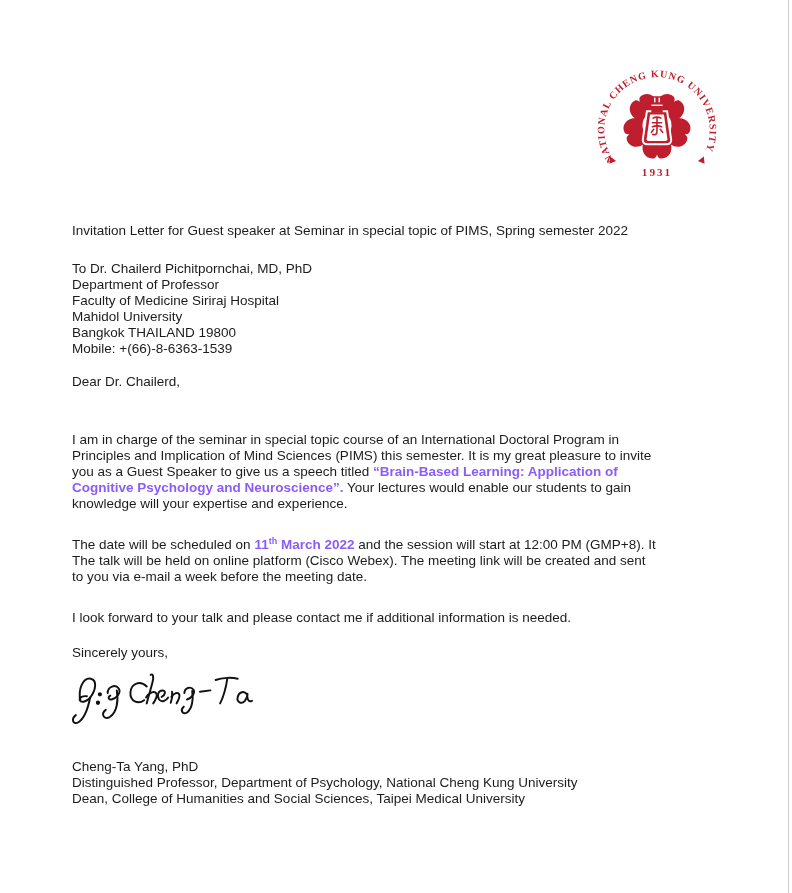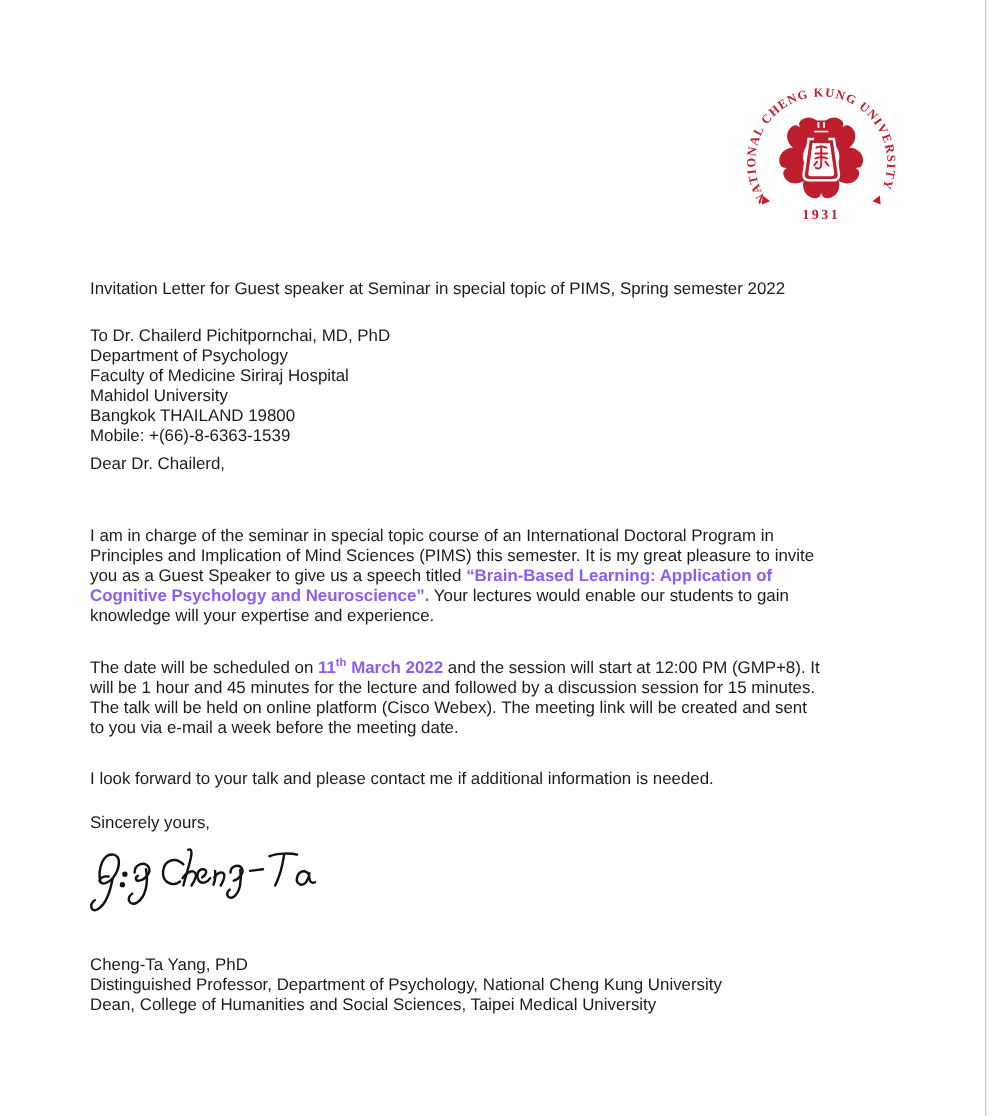--- a/index.html
+++ b/index.html
@@ -9,21 +9,21 @@
     -webkit-font-smoothing:antialiased;
   }
   .page{position:absolute;inset:0;background:#ffffff;}
   .page-edge{position:absolute;right:3px;top:0;height:100%;width:1px;background:#cccccc;}
 
   .logo{position:absolute;left:591px;top:62px;width:132px;height:136px;}
 
   .content{position:absolute;left:72px;top:223px;width:690px;font-size:13.5px;line-height:16px;}
   .content .line{white-space:nowrap;}
   .title{margin-bottom:22px;white-space:nowrap;}
-  .recipient{margin-bottom:6px;}
+  .recipient{margin-bottom:17px;}
   .salutation{margin-bottom:42px;white-space:nowrap;}
   .paras .para{margin-bottom:25px;}
   .paras .para:last-child{margin-bottom:19px;}
   .closing{margin-bottom:6px;white-space:nowrap;}
   b{font-weight:bold;color:#8b5cf6;}
   sup{font-size:9px;line-height:0;vertical-align:super;}
   .email-link{color:inherit;text-decoration:underline;text-underline-offset:2px;cursor:pointer;}
 
   .signature-wrap{height:78px;margin:4px 0 14px -2px;}
   .signature-wrap svg{display:block;}
@@ -76,41 +76,40 @@
       </g>
     </svg>
   </div>
 
   <div class="content">
     <div class="title">Invitation Letter for Guest speaker at Seminar in special topic of PIMS, Spring semester 2022</div>
 
     <div class="recipient">
       <div>
           <div class="line">To Dr. Chailerd Pichitpornchai, MD, PhD</div>
-          <div class="line">Department of Psychology</div>
+          <div class="line">Department of Professor</div>
           <div class="line">Faculty of Medicine Siriraj Hospital</div>
           <div class="line">Mahidol University</div>
           <div class="line">Bangkok THAILAND 19800</div>
           <div class="line">Mobile: +(66)-8-6363-1539</div>
         </div>
     </div>
 
     <div class="salutation">Dear Dr. Chailerd,</div>
 
     <div class="paras">
         <div class="para">
           <div class="line">I am in charge of the seminar in special topic course of an International Doctoral Program in</div>
           <div class="line">Principles and Implication of Mind Sciences (PIMS) this semester. It is my great pleasure to invite</div>
           <div class="line">you as a Guest Speaker to give us a speech titled <b>“Brain-Based Learning: Application of</b></div>
           <div class="line"><b>Cognitive Psychology and Neuroscience”.</b> Your lectures would enable our students to gain</div>
           <div class="line">knowledge will your expertise and experience.</div>
         </div>
         <div class="para">
           <div class="line">The date will be scheduled on <b>11<sup>th</sup> March 2022</b> and the session will start at 12:00 PM (GMP+8). It</div>
-          <div class="line">will be 1 hour and 45 minutes for the lecture and followed by a discussion session for 15 minutes.</div>
           <div class="line">The talk will be held on online platform (Cisco Webex). The meeting link will be created and sent</div>
           <div class="line">to you via e-mail a week before the meeting date.</div>
         </div>
         <div class="para">
           <div class="line">I look forward to your talk and please contact me if additional information is needed.</div>
         </div>
       </div>
 
     <div class="closing">Sincerely yours,</div>
 

